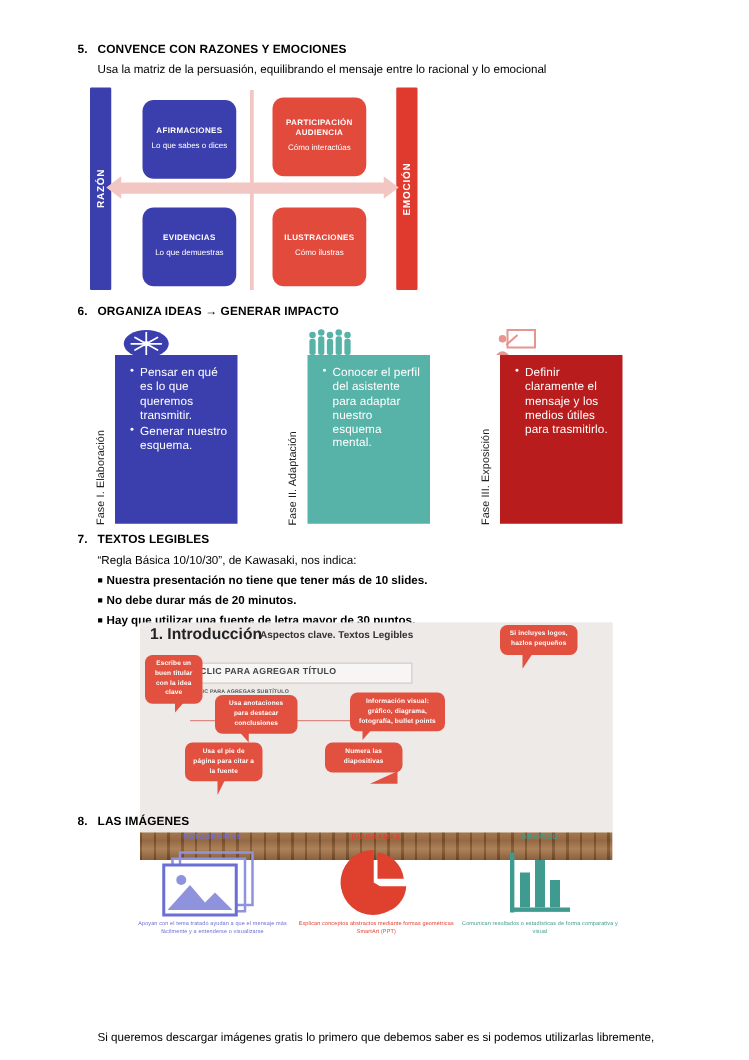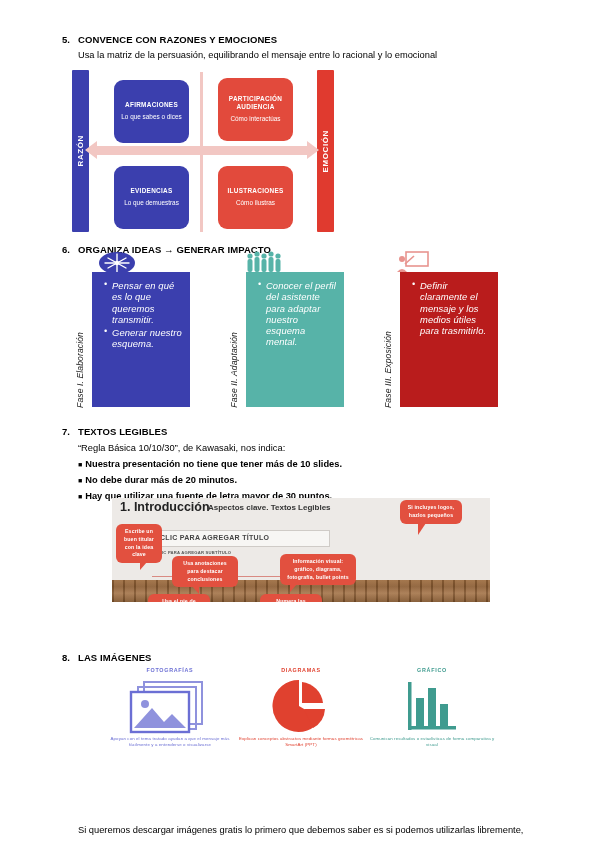--- a/index.html
+++ b/index.html
@@ -61,21 +61,21 @@
     padding:2px 4px;box-sizing:border-box;
   }
   .quad .qt{font-size:6.4px;font-weight:bold;letter-spacing:.3px;line-height:1.25;}
   .quad .qs{font-size:6.4px;line-height:1.3;margin-top:4px;}
   #q-afirm{left:42px;top:10px;background:#3b3fae;}
   #q-part{left:146px;top:8px;background:#e24a3c;}
   #q-evid{left:42px;top:96px;background:#3b3fae;}
   #q-ilus{left:146px;top:96px;background:#e24a3c;}
 
   
-  #phases{position:absolute;left:70px;top:250px;width:460px;height:160px;font-style:italic;}
+  #phases{position:absolute;left:70px;top:262px;width:460px;height:160px;}
   .phase{position:absolute;top:0;width:144px;height:160px;}
   .ph-label{
     position:absolute;left:2px;bottom:2px;width:16px;height:140px;
     display:flex;align-items:flex-end;justify-content:center;
   }
   .ph-label span{
     writing-mode:vertical-rl;transform:rotate(180deg);
     font-size:8.6px;color:#222;white-space:nowrap;letter-spacing:.1px;
   }
   .ph-box{
@@ -90,21 +90,21 @@
   .ph-box li:before{
     content:"•";position:absolute;left:-1px;top:-1px;font-size:9px;
   }
   #ph1 .ph-box{background:#3b3fae;}
   #ph2 .ph-box{background:#57b3a8;}
   #ph3 .ph-box{background:#b91c1c;}
   .ph-icon{position:absolute;left:24px;top:0px;width:46px;height:26px;}
 
   
   #slidepic{
-    position:absolute;left:112px;top:498px;width:378px;height:104px;
+    position:absolute;left:112px;top:498px;width:378px;height:190px;
     background:#e9e6e3;overflow:hidden;border:0;
   }
   #slide-inner{position:absolute;left:0;top:0;right:0;bottom:0;background:#edeae7;}
   #slide-floor{position:absolute;left:0;right:0;bottom:0;height:22px;
     background:linear-gradient(180deg,#9c6a3c 0%,#8a5b31 30%,#a5754a 60%,#7d5129 100%);}
   #slide-floor:after{
     content:"";position:absolute;left:0;top:0;right:0;bottom:0;
     background:repeating-linear-gradient(90deg,rgba(0,0,0,.16) 0 2px,rgba(255,255,255,.09) 2px 11px);
   }
   #slide-head{

